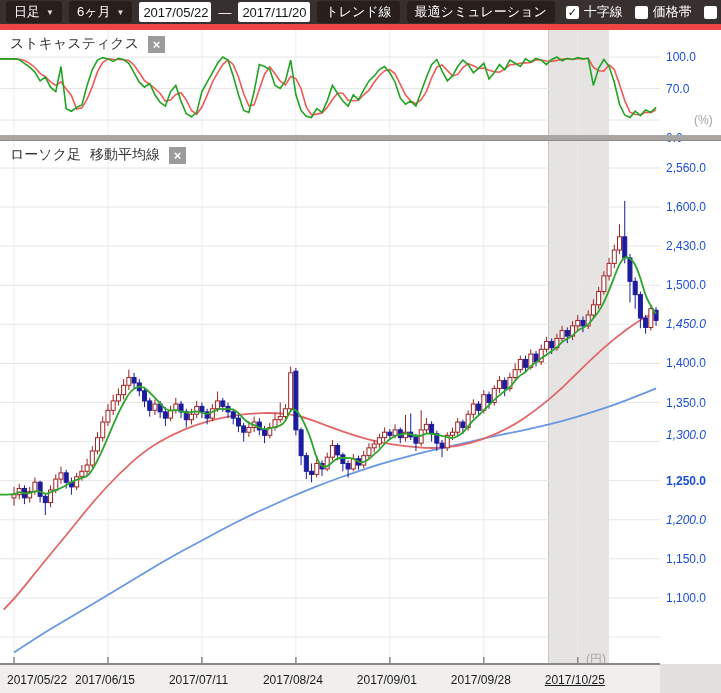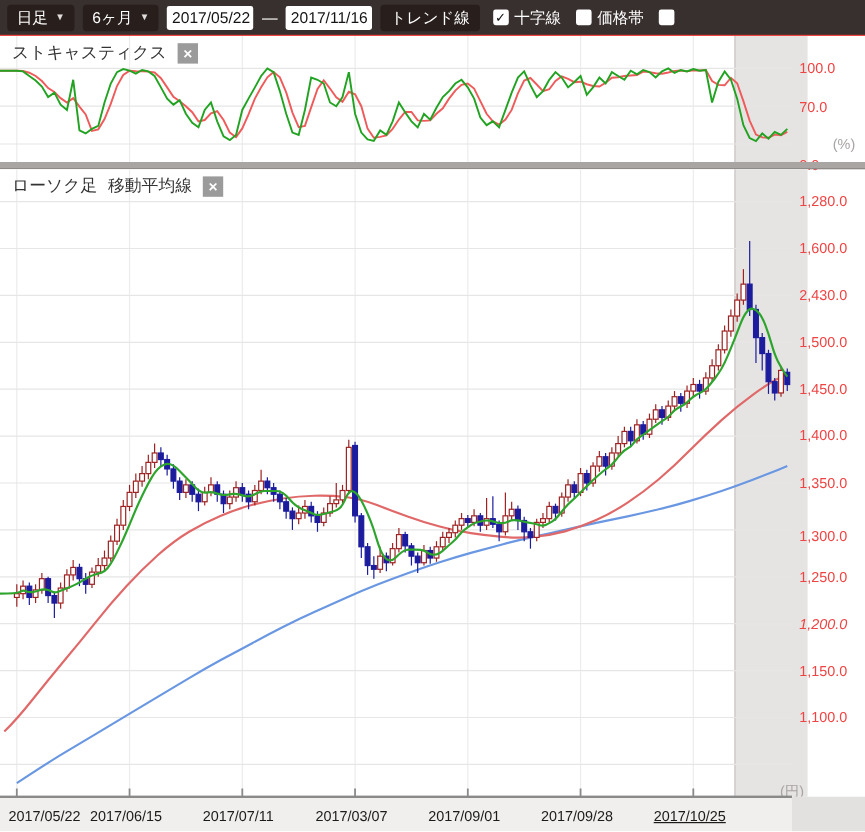--- a/index.html
+++ b/index.html
@@ -1,48 +1,48 @@
 <!DOCTYPE html>
 <html><head>
 <meta charset="utf-8">
 <style>
   html,body{margin:0;padding:0;background:#fff;}
   #root{position:relative;width:721px;height:693px;overflow:hidden;
         font-family:"Liberation Sans","DejaVu Sans",sans-serif;background:#fff;}
 
   
   .toolbar{position:absolute;top:0;left:0;width:721px;height:30px;background:#38302e;
-           border-bottom:1px solid #ef4444;display:flex;align-items:center;gap:7px;
+           border-bottom:6px solid #ef4444;display:flex;align-items:center;gap:7px;
            padding:0 6px;box-sizing:border-box;overflow:hidden;white-space:nowrap;}
   .tb-btn{background:#281f1d;color:#fff;border:0;border-radius:3px;height:22px;
           padding:0 8px;font-size:13px;display:inline-flex;align-items:center;gap:6px;
           font-family:inherit;flex:0 0 auto;}
   .caret{font-size:8px;color:#e0dcdc;}
   .date-box{background:#fff;color:#141414;height:20px;border-radius:2px;padding:0 4px;
             font-size:13px;display:inline-flex;align-items:center;flex:0 0 auto;width:64px;}
   .dash{color:#fff;font-size:13px;flex:0 0 auto;}
   .cb-group{display:inline-flex;align-items:center;gap:5px;color:#fff;font-size:13px;
             margin-left:4px;flex:0 0 auto;cursor:default;}
   .cb-box{width:13px;height:13px;background:#fff;border-radius:2px;display:inline-flex;
           align-items:center;justify-content:center;color:#111;font-size:11px;font-weight:bold;}
 
   
-  .panel{position:absolute;left:0;width:673px;background:#fff;}
+  .panel{position:absolute;left:0;width:609px;background:#fff;}
   .stoch-panel{top:30px;height:105px;}
   .candle-panel{top:141px;height:523px;}
   .axis-col{position:absolute;top:0;right:0;width:61px;height:100%;background:#e6e4e3;
             border-left:1px solid #c9c6c4;box-sizing:border-box;}
   .panel svg{position:absolute;top:0;left:0;}
   .panel-tag{position:absolute;top:5px;left:10px;display:flex;align-items:center;gap:9px;
              font-size:14px;color:#333;}
   .xbtn{width:17px;height:17px;background:#9b9b9b;color:#fff;border:0;font-size:13px;
         line-height:17px;text-align:center;padding:0;font-weight:bold;cursor:pointer;}
   .divider{position:absolute;top:135px;left:0;width:721px;height:6px;background:#a9a5a3;
            border-bottom:1px solid #8e8a88;box-sizing:border-box;}
-  .ylab{position:absolute;left:666px;font-size:12px;color:#ef4444;}
+  .ylab{position:absolute;left:666px;font-size:12px;color:#1d4ed8;}
   .unit-lab{position:absolute;font-size:12px;color:#a9a3a3;}
 
   
   .xaxis{position:absolute;top:664px;left:0;width:721px;height:29px;background:#f0efee;}
   .xaxis-corner{position:absolute;top:0;left:660px;width:61px;height:29px;background:#e3e1df;}
   .xaxis-line{position:absolute;top:663px;left:0;width:660px;height:2px;background:#8a8a8a;}
   .xlab{position:absolute;top:9px;font-size:12px;color:#1b1b1b;white-space:nowrap;}
 </style>
 </head>
 <body>
@@ -53,23 +53,26 @@
     <button class="tb-btn">
       <span>日足</span>
       <span class="caret">▼</span>
     </button>
     <button class="tb-btn">
       <span>6ヶ月</span>
       <span class="caret">▼</span>
     </button>
     <div class="date-box">2017/05/22</div>
     <span class="dash">—</span>
-    <div class="date-box">2017/11/16</div>
+    <div class="date-box">2017/11/20</div>
     <button class="tb-btn">
       <span>トレンド線</span>
+    </button>
+    <button class="tb-btn">
+      <span>最適シミュレーション</span>
     </button>
     <span id="tb-checkboxes" style="display:inline-flex;gap:8px;">
         <span class="cb-group">
           <span class="cb-box">✓</span>
           <span>十字線</span>
         </span>
         <span class="cb-group">
           <span class="cb-box"></span>
           <span>価格帯</span>
         </span>
@@ -390,44 +393,44 @@
         <line x1="389.84" y1="516" x2="389.84" y2="523" stroke="#8a8a8a" stroke-width="1.5"></line>
         <line x1="483.79999999999995" y1="516" x2="483.79999999999995" y2="523" stroke="#8a8a8a" stroke-width="1.5"></line>
         <line x1="577.76" y1="516" x2="577.76" y2="523" stroke="#8a8a8a" stroke-width="1.5"></line>
       </svg>
     <div class="panel-tag">
       <span>ローソク足</span>
       <span>移動平均線</span>
       <button class="xbtn">×</button>
     </div>
     <div id="price-ylabels">
-        <div class="ylab" style="top: 20px;">1,280.0</div>
+        <div class="ylab" style="top: 20px;">2,560.0</div>
         <div class="ylab" style="top: 59.0835px;">1,600.0</div>
         <div class="ylab" style="top: 98.167px;">2,430.0</div>
         <div class="ylab" style="top: 137.25px;">1,500.0</div>
-        <div class="ylab" style="top: 176.334px;">1,450.0</div>
+        <div class="ylab" style="top: 176.334px; font-style: italic;">1,450.0</div>
         <div class="ylab" style="top: 215.417px;">1,400.0</div>
         <div class="ylab" style="top: 254.501px;">1,350.0</div>
-        <div class="ylab" style="top: 299px;">1,300.0</div>
-        <div class="ylab" style="top: 332.668px;">1,250.0</div>
+        <div class="ylab" style="top: 287px; font-style: italic;">1,300.0</div>
+        <div class="ylab" style="top: 332.668px; font-weight: bold;">1,250.0</div>
         <div class="ylab" style="top: 371.751px; font-style: italic;">1,200.0</div>
         <div class="ylab" style="top: 410.835px;">1,150.0</div>
         <div class="ylab" style="top: 449.918px;">1,100.0</div>
         <div class="ylab" style="top: 489.002px; margin-top: 36px;">1,050.0</div>
       </div>
     <div class="unit-lab" style="right:3px;top:510px;">(円)</div>
   </div>
 
   <div class="xaxis">
     <div class="xaxis-corner"></div>
     <div id="xlabels">
         <div class="xlab" style="left: 7px;">2017/05/22</div>
         <div class="xlab" style="left: 74.96px;">2017/06/15</div>
         <div class="xlab" style="left: 168.92px;">2017/07/11</div>
-        <div class="xlab" style="left: 262.88px;">2017/03/07</div>
+        <div class="xlab" style="left: 262.88px;">2017/08/24</div>
         <div class="xlab" style="left: 356.84px;">2017/09/01</div>
         <div class="xlab" style="left: 450.8px;">2017/09/28</div>
         <div class="xlab" style="left: 544.76px; text-decoration: underline;">2017/10/25</div>
       </div>
   </div>
   <div class="xaxis-line"></div>
 
 </div>
 
 </body></html>

